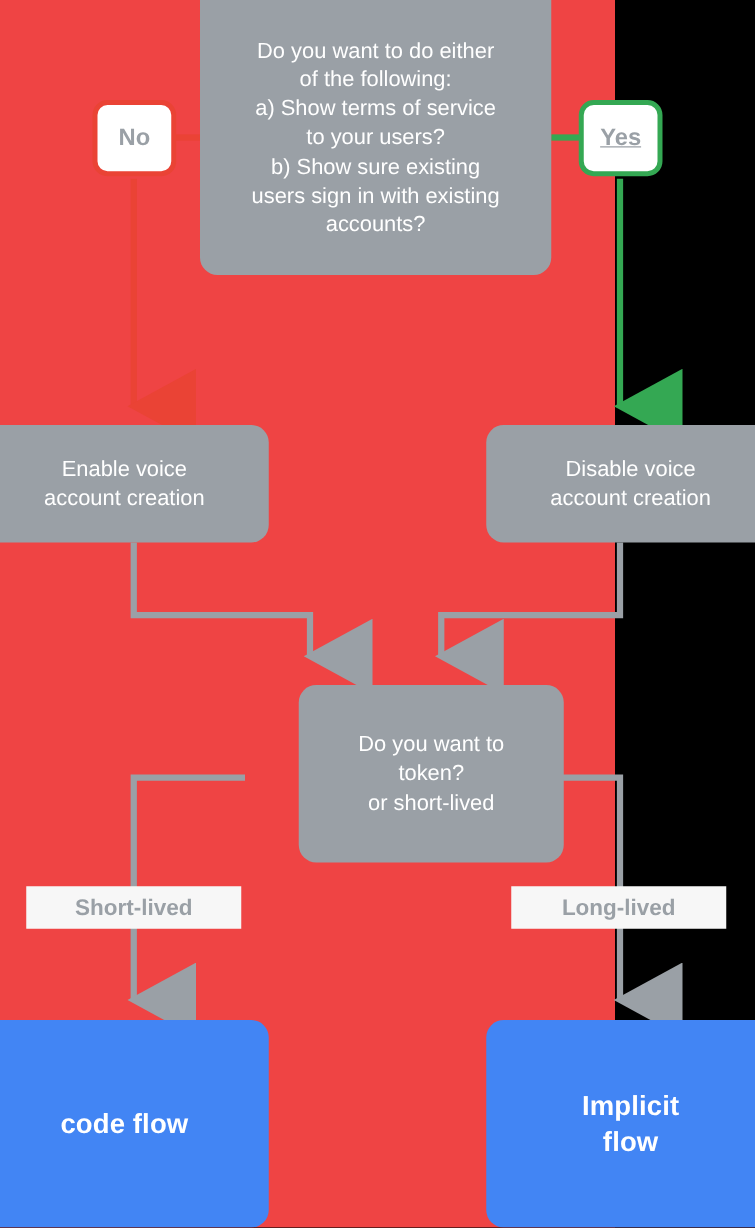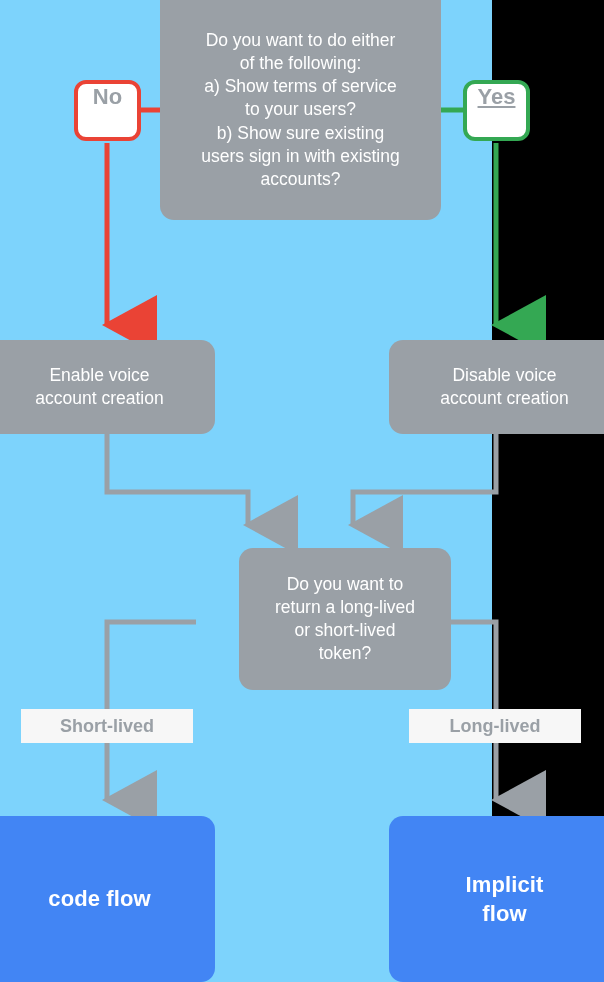--- a/index.html
+++ b/index.html
@@ -10,21 +10,21 @@
   body {
     width: 604px;
     height: 982px;
     overflow: hidden;
     font-family: "Liberation Sans", "DejaVu Sans", sans-serif;
   }
   #stage {
     position: relative;
     width: 492px;
     height: 982px;
-    background: #7dd3fc;
+    background: #ef4444;
   }
   svg.connectors {
     position: absolute;
     left: 0;
     top: 0;
     width: 604px;
     height: 982px;
     pointer-events: none;
   }
   .node {
@@ -53,24 +53,25 @@
     color: #ffffff;
     border-radius: 14px;
     font-size: 22px;
     font-weight: 700;
     letter-spacing: .1px;
   }
   .pill {
     position: absolute;
     box-sizing: border-box;
     display: flex;
+    align-items: center;
     justify-content: center;
     background: #ffffff;
     border-radius: 12px;
-    font-size: 22px;
+    font-size: 19px;
     font-weight: 700;
     color: #9aa0a6;
     z-index: 4;
   }
   .pill-no {
     border: 4px solid #ea4335;
   }
   .pill-yes {
     border: 4px solid #34a853;
   }
@@ -153,23 +154,22 @@
   <div class="node node-gray" style="left:389px; top:340px; width:231px; height:94px;">
     <div>
       <span class="txt-line">Disable voice</span>
       <span class="txt-line">account creation</span>
     </div>
   </div>
 
   <div class="node node-gray" style="left:195px; top:548px; width:212px; height:142px;margin-left:44px;">
     <div>
       <span class="txt-line">Do you want to</span>
-      <span class="txt-line">return a long-lived</span>
+      <span class="txt-line">token?</span>
       <span class="txt-line">or short-lived</span>
-      <span class="txt-line">token?</span>
     </div>
   </div>
 
   <div class="label-chip" style="left:21px; top:709px; width:172px; height:34px;">
     <span>Short-lived</span>
   </div>
 
   <div class="label-chip" style="left:409px; top:709px; width:172px; height:34px;">
     <span>Long-lived</span>
   </div>

